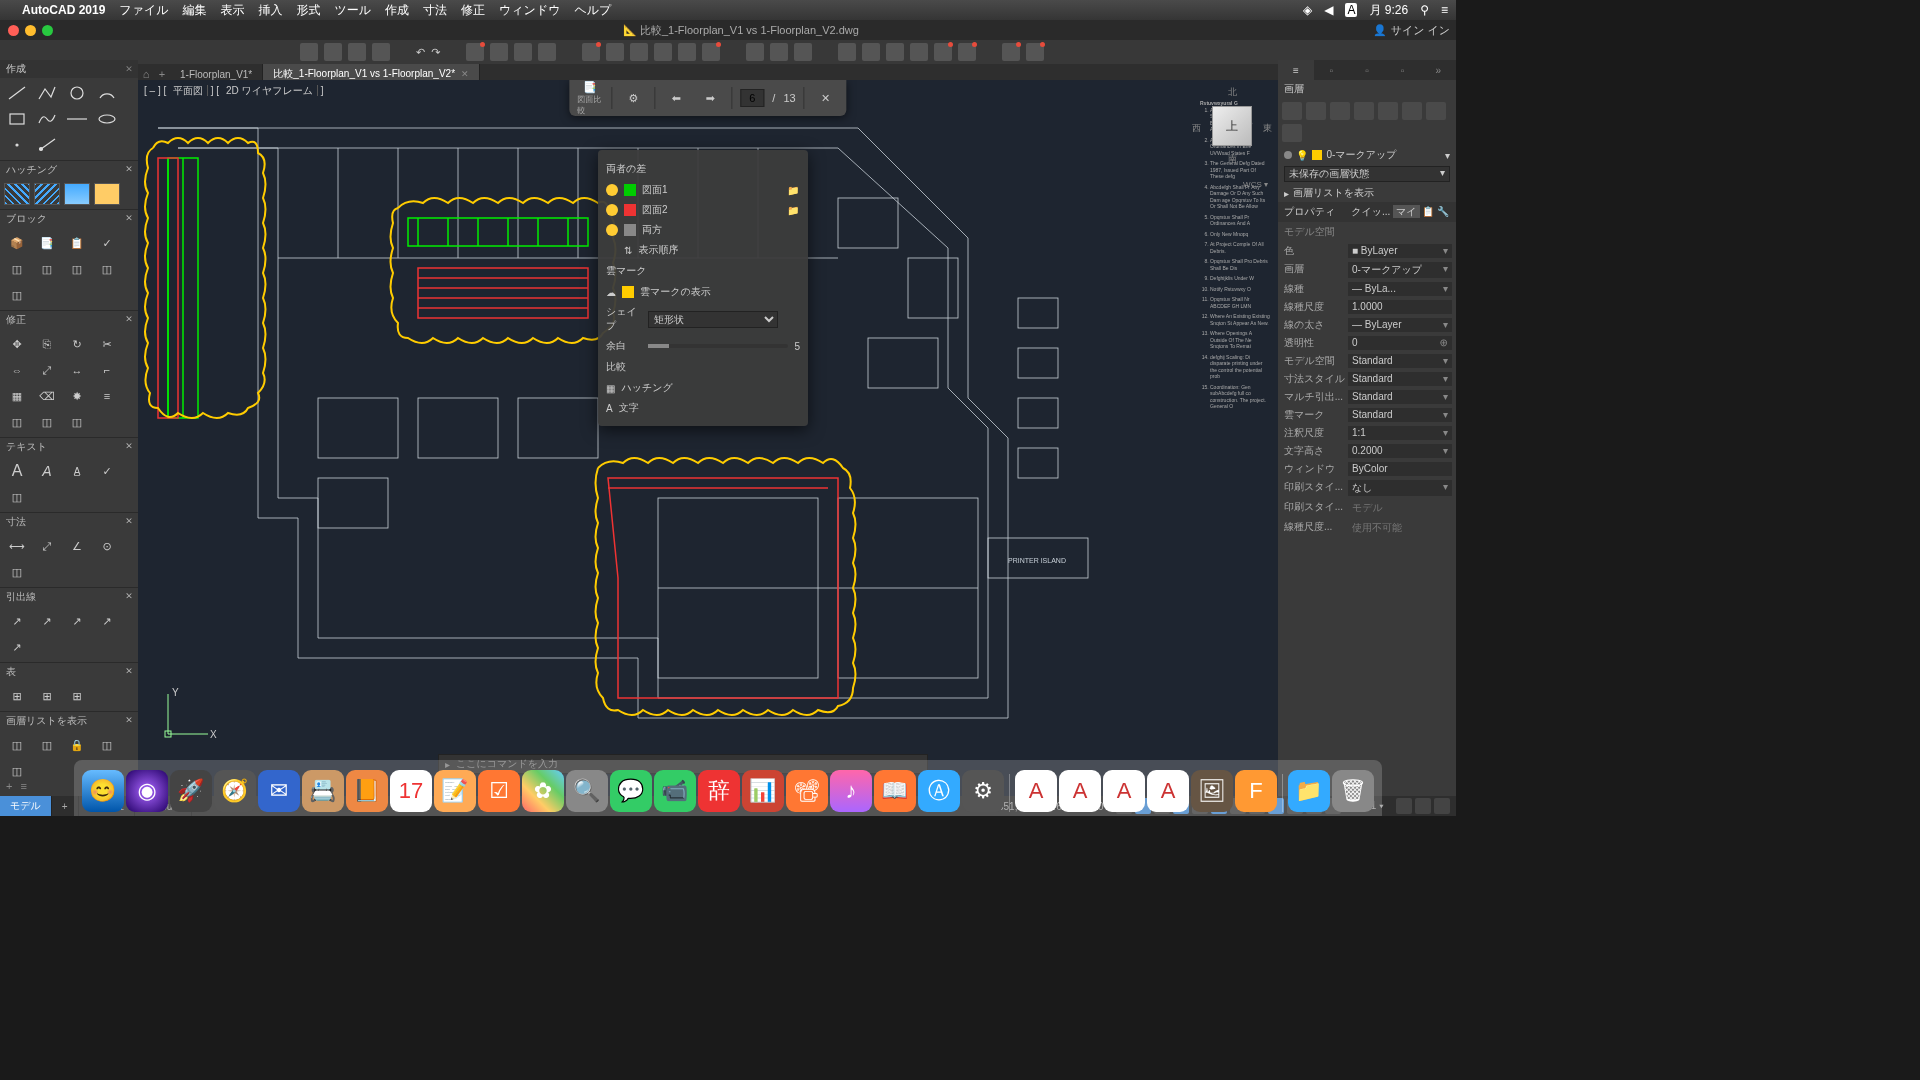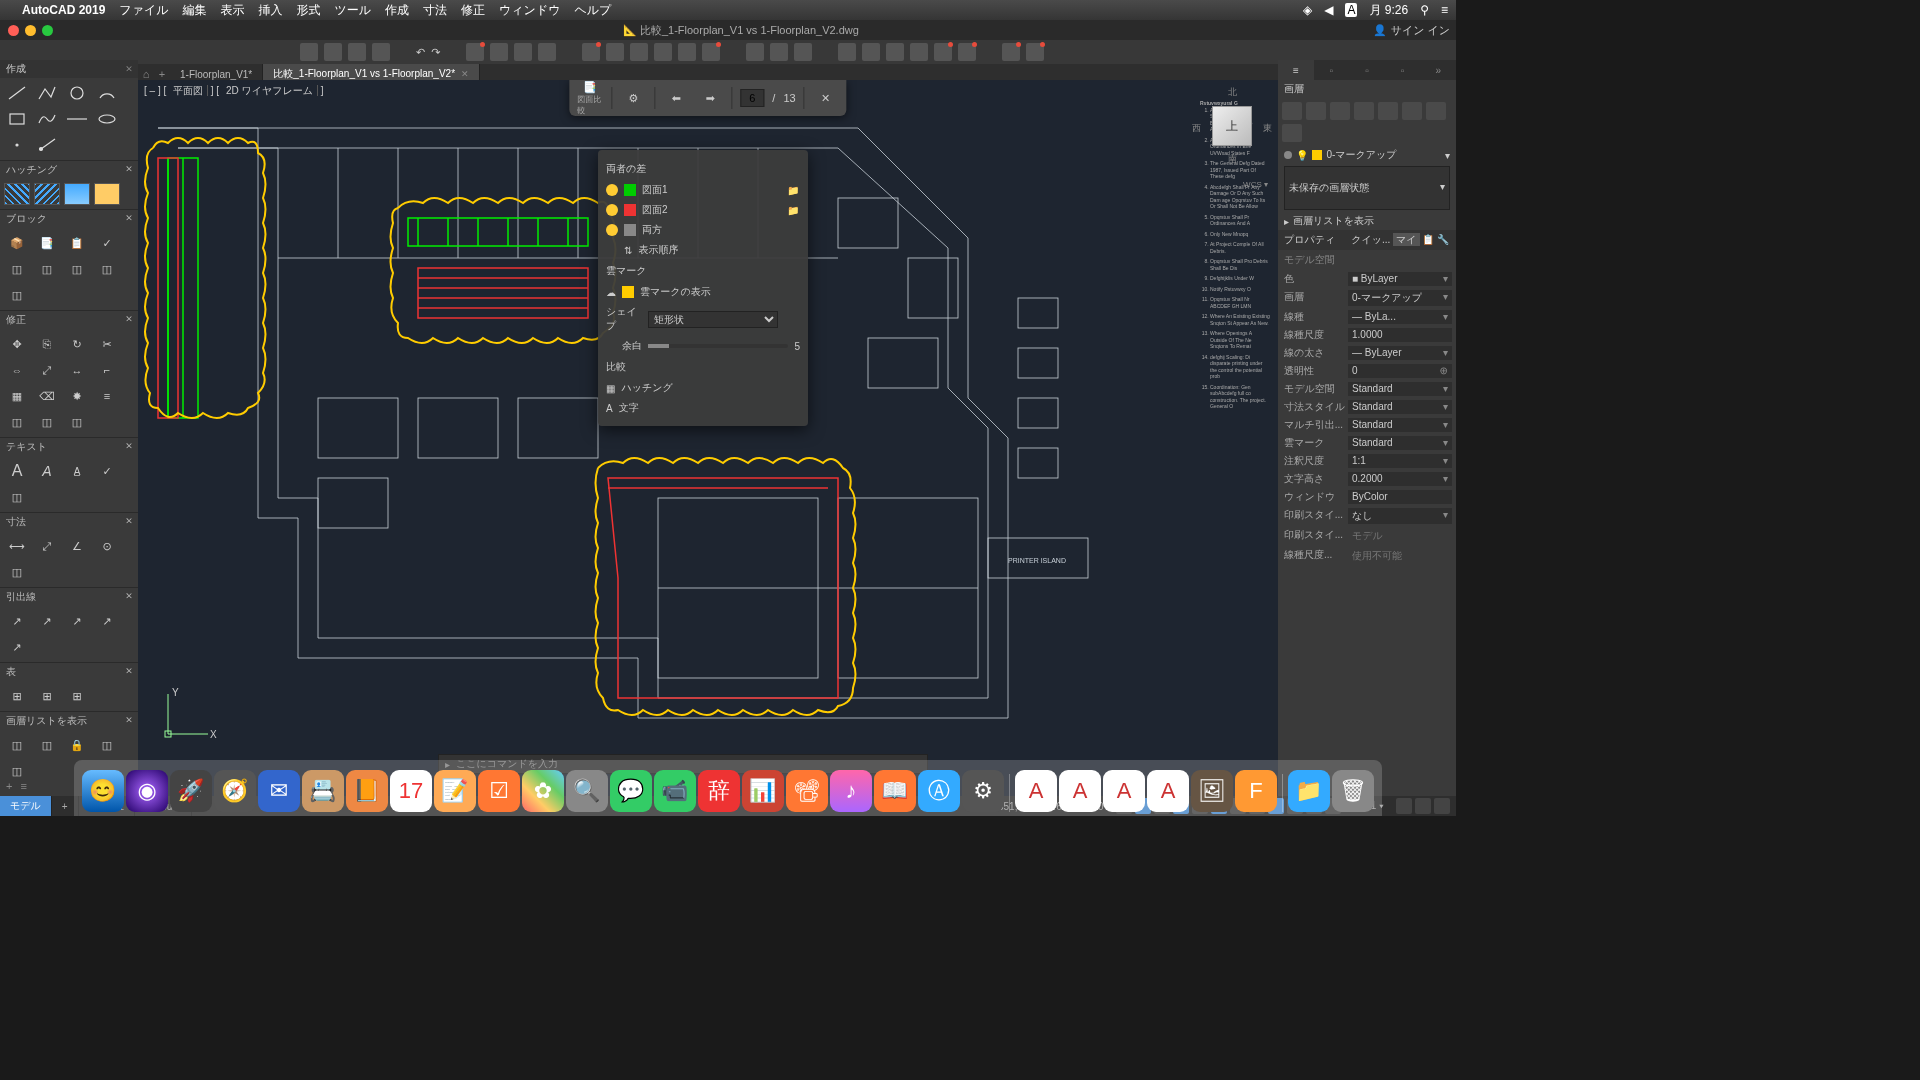--- a/index.html
+++ b/index.html
@@ -75,21 +75,21 @@
 
 .rightcol { position:absolute; right:0; top:60px; bottom:20px; width:178px; background:#3a3a3a; font-size:10px; }
 .rtabs { height:20px; display:flex; background:#2e2e2e; }
 .rtab { flex:1; display:flex; align-items:center; justify-content:center; color:#888; }
 .rtab.active { background:#3a3a3a; color:#ccc; }
 .ricons { display:flex; padding:4px; gap:4px; flex-wrap:wrap; }
 .ric { width:20px; height:18px; background:#4a4a4a; border-radius:2px; }
 .rrow { display:flex; align-items:center; padding:2px 6px; gap:4px; }
 .rcircle { width:8px; height:8px; border-radius:50%; background:#888; }
 .rsq { width:10px; height:10px; background:#fc0; }
-.rdrop { background:#333; padding:14px 4px; border:1px solid #222; flex:1; display:flex; justify-content:space-between; }
+.rdrop { background:#333; padding:0 4px; border:1px solid #222; flex:1; display:flex; justify-content:space-between; }
 .rsect { padding:3px 6px; background:#333; color:#ccc; display:flex; justify-content:space-between; }
 .proprow { display:flex; padding:2px 0; }
 .proprow .k { width:70px; padding-left:6px; color:#aaa; }
 .proprow .v { flex:1; background:#2e2e2e; padding:1px 4px; margin-right:4px; display:flex; justify-content:space-between; }
 .proprow .v .arr { color:#888; }
 
 
 .viewcube { position:absolute; top:6px; right:6px; width:80px; height:80px; z-index:5; }
 .cube { position:absolute; top:20px; left:20px; width:40px; height:40px; background:linear-gradient(135deg,#eee,#bbb); border:1px solid #999; display:flex; align-items:center; justify-content:center; color:#333; font-size:12px; }
 .compass { position:absolute; inset:0; color:#888; font-size:9px; }
@@ -499,21 +499,21 @@
     <div class="cmprow">
       <span>☁</span>
       <div class="sw y"></div>
       <span>雲マークの表示</span>
     </div>
     <div class="cmprow">
       <span style="width:36px;text-align:left">シェイプ</span>
       <select><option>矩形状</option></select>
     </div>
     <div class="cmprow">
-      <span style="width:36px;text-align:right">余白</span>
+      <span style="width:36px;">余白</span>
       <div class="slider"></div>
       <span>5</span>
     </div>
     <h4>比較</h4>
     <div class="cmprow">
       <span>▦</span>
       <span>ハッチング</span>
     </div>
     <div class="cmprow">
       <span>A</span>

